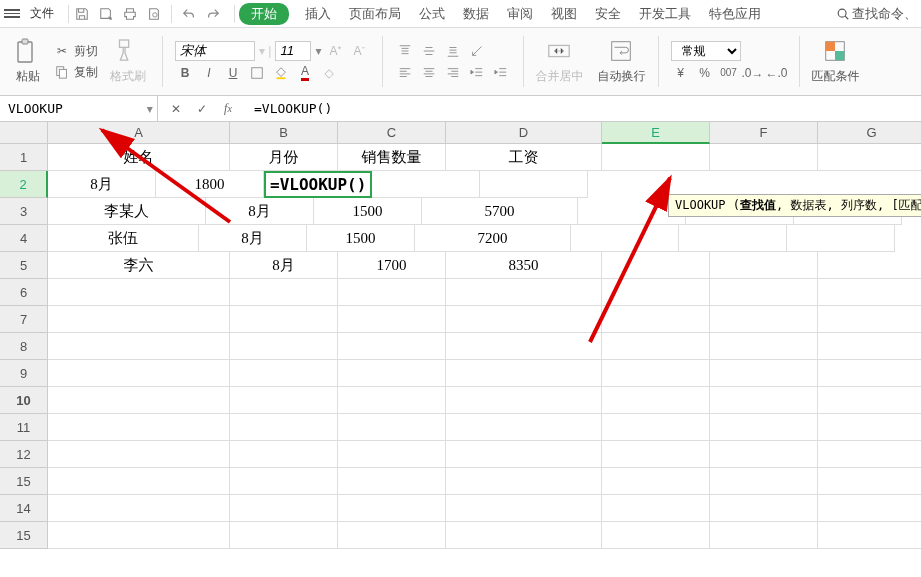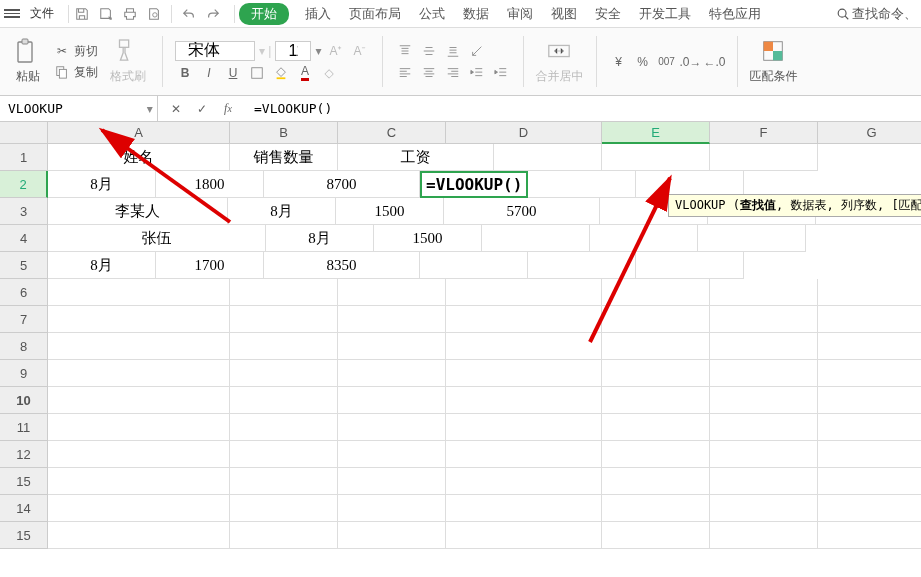--- a/index.html
+++ b/index.html
@@ -20,21 +20,21 @@
 
 
 .ribbon { display: flex; height: 68px; border-bottom: 1px solid #ccc; background: #fafafa; padding: 4px 6px; gap: 6px; }
 .ribbon-group { display: flex; flex-direction: column; justify-content: center; gap: 2px; padding: 0 4px; }
 .ribbon-sep { width: 1px; background: #ddd; margin: 4px 2px; }
 .rbtn { display: flex; align-items: center; gap: 4px; font-size: 12px; color: #555; padding: 1px 2px; }
 .rbtn .ricon { width: 16px; height: 16px; display: inline-flex; align-items: center; justify-content: center; }
 .rbtn-large { display: flex; flex-direction: column; align-items: center; justify-content: center; gap: 2px; font-size: 12px; color: #555; padding: 0 4px; }
 .rbtn-large .ricon { width: 28px; height: 28px; }
 .font-row { display: flex; gap: 4px; align-items: center; }
-.font-select { border: 1px solid #ccc; background: #fff; font-size: 16px; padding: 1px 12px; height: 20px; }
+.font-select { border: 1px solid #ccc; background: #fff; font-size: 13px; padding: 1px 4px; height: 20px; font-style: italic; }
 .font-name { width: 80px; }
 .font-size { width: 36px; }
 .btnrow { display: flex; gap: 4px; align-items: center; }
 .ribbon-icon-btn { width: 20px; height: 20px; display: flex; align-items: center; justify-content: center; color: #666; border: 1px solid transparent; }
 .num-select { border: 1px solid #ccc; background: #fff; font-size: 12px; padding: 1px 18px 1px 6px; height: 20px; }
 .disabled { color: #bbb; }
 
 
 .formula-bar { display: flex; align-items: center; height: 26px; border-bottom: 1px solid #ccc; background: #fff; }
 .name-box { width: 158px; height: 26px; border-right: 1px solid #ccc; display: flex; align-items: center; }
@@ -261,23 +261,35 @@
 
   <div class="rbtn-large disabled">
     <span class="ricon">
         <svg width="26" height="26" viewBox="0 0 28 28">
           <rect x="3" y="8" width="22" height="12" fill="none" stroke="#bbb" stroke-width="1.4"></rect>
           <path stroke="#bbb" d="M9 14h10M12 11l-3 3 3 3M16 11l3 3-3 3"></path>
         </svg>
       </span>
     <span>合并居中</span>
   </div>
+  <div class="rbtn-large">
+    <span class="ricon">
+        <svg width="26" height="26" viewBox="0 0 28 28">
+          <rect x="4" y="4" width="20" height="20" fill="none" stroke="#888"></rect>
+          <path stroke="#888" fill="none" d="M7 10h12a3 3 0 010 6h-6m0 0l2-2m-2 2l2 2"></path>
+        </svg>
+      </span>
+    <span>自动换行</span>
+  </div>
   <div class="ribbon-sep"></div>
 
   <div class="ribbon-group">
+    <div class="font-row">
+      <select class="num-select"><option>常规</option></select>
+    </div>
     <div class="btnrow">
       <div class="ribbon-icon-btn">¥</div>
       <div class="ribbon-icon-btn">%</div>
       <div class="ribbon-icon-btn">
           <sup>007</sup>
         </div>
       <div class="ribbon-icon-btn">.0→</div>
       <div class="ribbon-icon-btn">←.0</div>
     </div>
   </div>
@@ -332,52 +344,54 @@
       <div class="row-header" style="height: 27px; line-height: 27px; font-weight: bold;">10</div>
       <div class="row-header" style="height: 27px; line-height: 27px;">11</div>
       <div class="row-header" style="height: 27px; line-height: 27px;">12</div>
       <div class="row-header" style="height: 27px; line-height: 27px;">15</div>
       <div class="row-header" style="height: 27px; line-height: 27px;">14</div>
       <div class="row-header" style="height: 27px; line-height: 27px;">15</div>
     </div>
   <div class="cells" id="cells">
       <div class="cell-row">
         <div class="cell" style="width: 182px; height: 27px;">姓名</div>
+        <div class="cell" style="width: 108px; height: 27px;">月份</div>
         <div class="cell" style="width: 108px; height: 27px;">销售数量</div>
         <div class="cell" style="width: 156px; height: 27px;">工资</div>
         <div class="cell" style="width: 108px; height: 27px;"></div>
         <div class="cell" style="width: 108px; height: 27px;"></div>
         <div class="cell" style="width: 108px; height: 27px;"></div>
       </div>
       <div class="cell-row">
         <div class="cell" style="width: 108px; height: 27px;">8月</div>
         <div class="cell" style="width: 108px; height: 27px;">1800</div>
-        <div class="cell" style="width: 156px; height: 27px;">8700</div>
         <div class="cell editing" style="width: 108px; height: 27px;">=VLOOKUP()</div>
         <div class="cell" style="width: 108px; height: 27px;"></div>
         <div class="cell" style="width: 108px; height: 27px;"></div>
       </div>
       <div class="cell-row">
-        <div class="cell" style="width: 180px; height: 27px;">李某人</div>
+        <div class="cell" style="width: 158px; height: 27px;">李某人</div>
         <div class="cell" style="width: 108px; height: 27px;">8月</div>
         <div class="cell" style="width: 108px; height: 27px;">1500</div>
         <div class="cell" style="width: 156px; height: 27px;">5700</div>
         <div class="cell" style="width: 108px; height: 27px;"></div>
         <div class="cell" style="width: 108px; height: 27px;"></div>
         <div class="cell" style="width: 108px; height: 27px;"></div>
       </div>
       <div class="cell-row">
-        <div class="cell" style="width: 218px; height: 27px; font-family: Liberation Mono, monospace;">张伍</div>
+        <div class="cell" style="width: 151px; height: 27px; font-family: Liberation Mono, monospace;">张伍</div>
         <div class="cell" style="width: 108px; height: 27px;">8月</div>
         <div class="cell" style="width: 108px; height: 27px;">1500</div>
-        <div class="cell" style="width: 108px; height: 27px;"></div>
-        <div class="cell" style="width: 108px; height: 27px;"></div>
-        <div class="cell" style="width: 108px; height: 27px;"></div>
-      </div>
-      <div class="cell-row">
+        <div class="cell" style="width: 156px; height: 27px;">7200</div>
+        <div class="cell" style="width: 108px; height: 27px;"></div>
+        <div class="cell" style="width: 108px; height: 27px;"></div>
+        <div class="cell" style="width: 108px; height: 27px;"></div>
+      </div>
+      <div class="cell-row">
+        <div class="cell" style="width: 182px; height: 27px;">李六</div>
         <div class="cell" style="width: 108px; height: 27px;">8月</div>
         <div class="cell" style="width: 108px; height: 27px;">1700</div>
         <div class="cell" style="width: 156px; height: 27px;">8350</div>
         <div class="cell" style="width: 108px; height: 27px;"></div>
         <div class="cell" style="width: 108px; height: 27px;"></div>
         <div class="cell" style="width: 108px; height: 27px;"></div>
       </div>
       <div class="cell-row">
         <div class="cell" style="width: 182px; height: 27px;"></div>
         <div class="cell" style="width: 108px; height: 27px;"></div>

